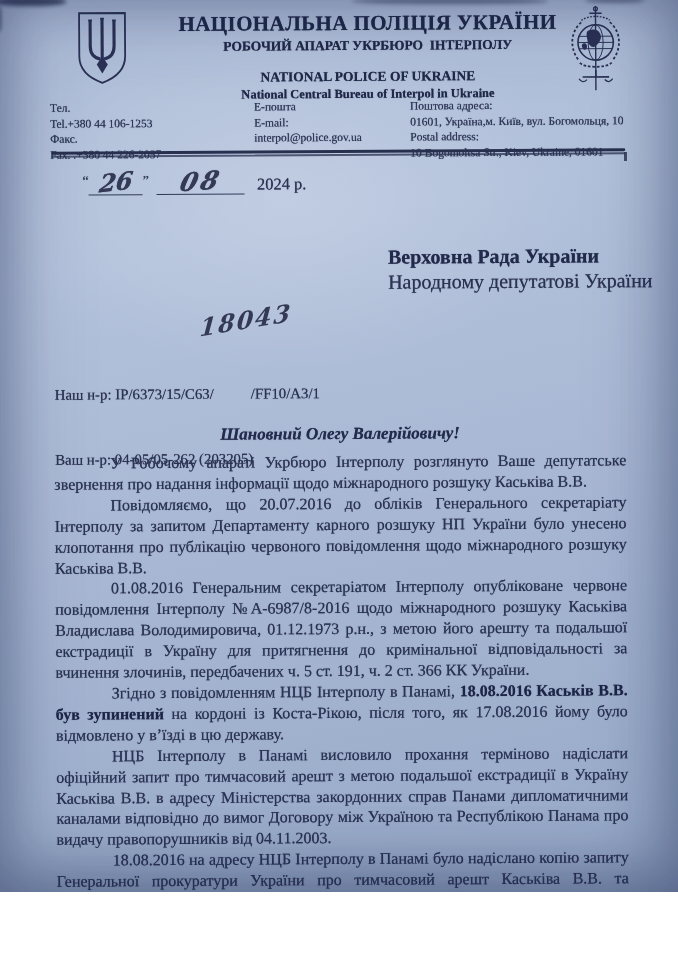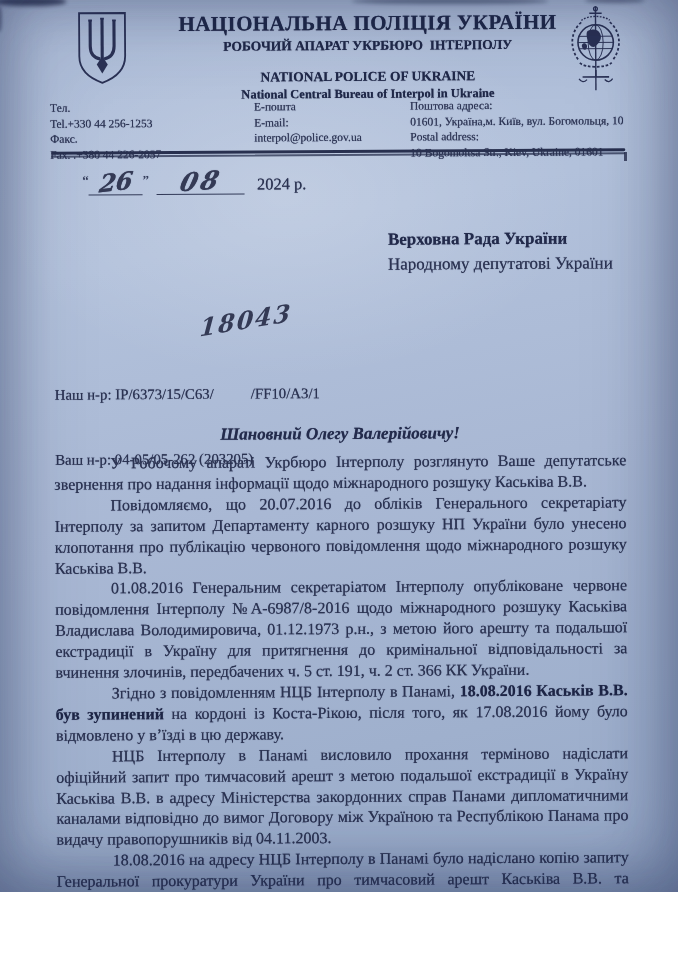--- a/index.html
+++ b/index.html
@@ -40,21 +40,21 @@
   .dateline{position:absolute;left:84px;top:170px;height:34px;}
   .hw{font-family:"DejaVu Serif",serif;font-style:italic;font-weight:bold;color:#343a55;}
   .day-box{display:inline-block;width:54px;border-bottom:1.7px solid #323a58;text-align:center;vertical-align:bottom;}
   .day-box .hw{display:inline-block;font-size:24px;transform:rotate(-6deg) skewX(-14deg);line-height:22px;}
   .q{font-size:14px;vertical-align:top;position:relative;top:2px;color:#323a58;}
   .month-box{display:inline-block;width:88px;border-bottom:1.7px solid #323a58;text-align:center;vertical-align:bottom;margin-left:8px;}
   .month-box .hw{display:inline-block;font-size:25px;transform:rotate(-4deg) skewX(-18deg);line-height:22px;letter-spacing:3px;}
   .year{font-size:16.5px;margin-left:12px;vertical-align:bottom;}
 
   
-  .recipient{position:absolute;left:389px;top:228px;font-size:17px;line-height:24.5px;white-space:nowrap;}
+  .recipient{position:absolute;left:389px;top:245px;font-size:20px;line-height:24.5px;white-space:nowrap;}
   .bold{font-weight:bold;color:#222a4b;}
 
   
   .hw-number{position:absolute;left:200px;top:305px;font-size:24px;transform:rotate(-9deg) skewX(-14deg);letter-spacing:2px;}
   .refs{position:absolute;left:55px;top:340px;font-size:14.8px;line-height:21.5px;white-space:pre;}
 
   
   .salutation{position:absolute;left:54px;top:424px;width:572px;text-align:center;font-weight:bold;font-style:italic;font-size:17px;color:#232b4c;}
   .body-text{position:absolute;left:54px;top:452px;width:572px;font-size:16px;line-height:20.9px;text-align:justify;}
   .body-text p{margin:0;text-indent:56px;}
@@ -109,21 +109,21 @@
         <path d="M36,44 C39,43 41,46 40,49 C39,52 36,52 35,49 C34,47 34,45 36,44 Z" fill="#2a3154"></path>
         <path class="ln" stroke-width="2" stroke-dasharray="3,2" d="M32,66 C38,72 62,72 68,66"></path>
         <path class="ln" stroke-width="1.8" d="M35,82 H65 M50,74 V82"></path>
         <path class="ln" stroke-width="1.4" d="M31,84 Q35,90 40,85 M60,85 Q65,90 69,84"></path>
       </svg>
     </div>
 
     <div class="contacts txt">
       <div class="ccol c1">
         <div>Тел.</div>
-        <div>Tel.+330 44 256-1253</div>
+        <div>Tel.+380 44 106-1253</div>
         <div>Факс.</div>
         <div>Fax. .+380 44 226-2057</div>
       </div>
       <div class="ccol c2">
         <div>E-пошта</div>
         <div>E-mail:</div>
         <div>interpol@police.gov.ua</div>
       </div>
       <div class="ccol c3">
         <div>Поштова  адреса:</div>

